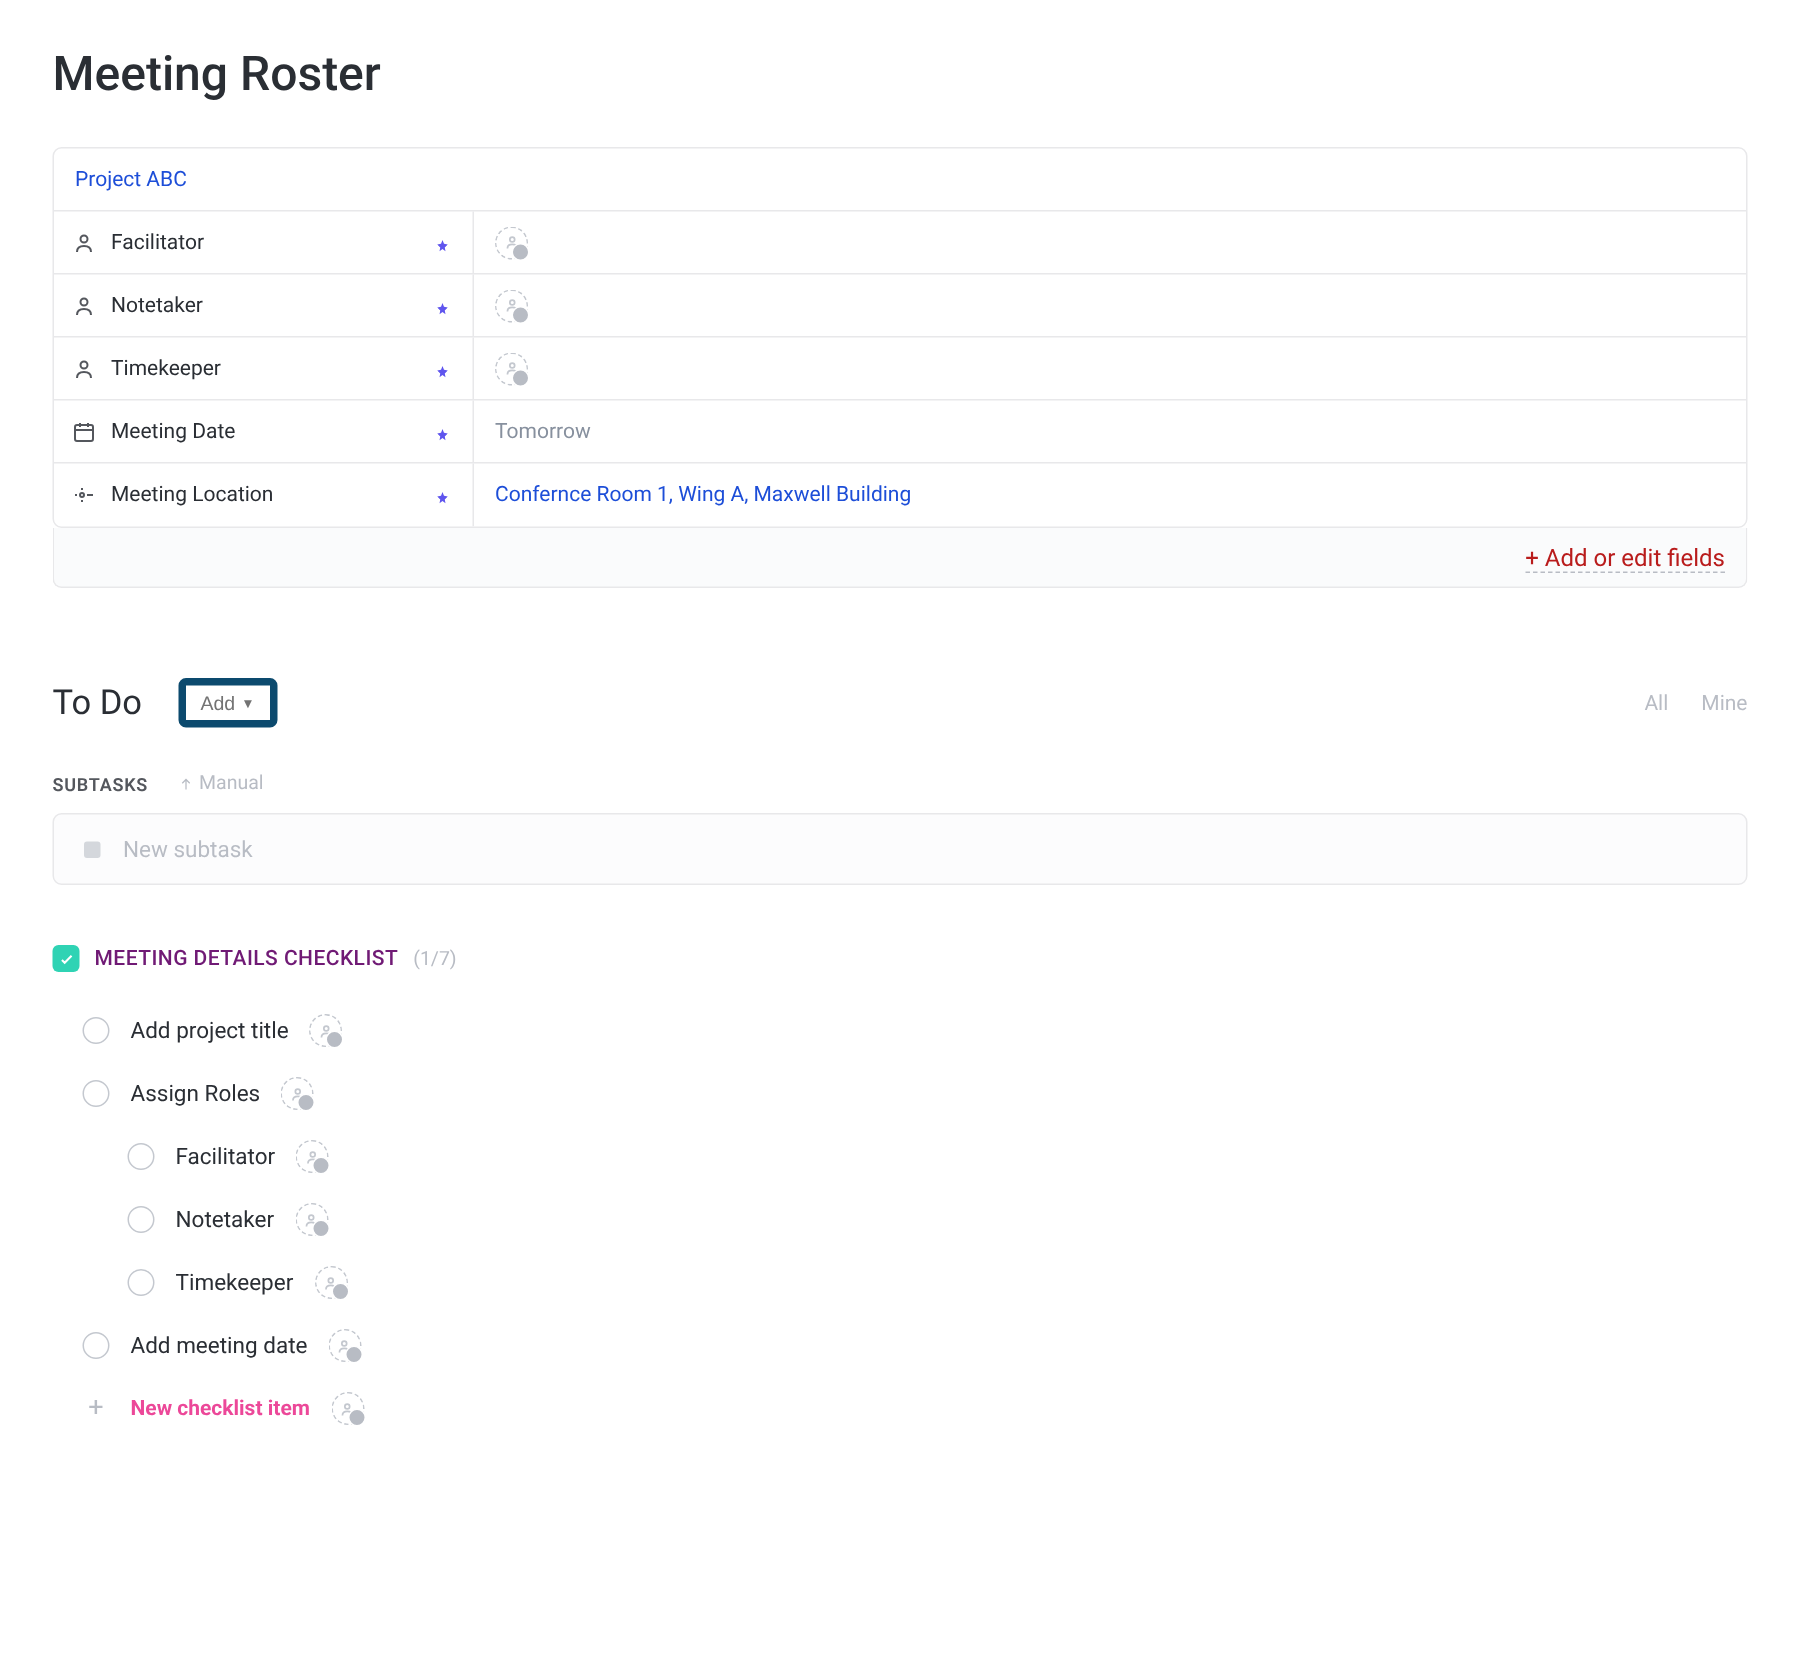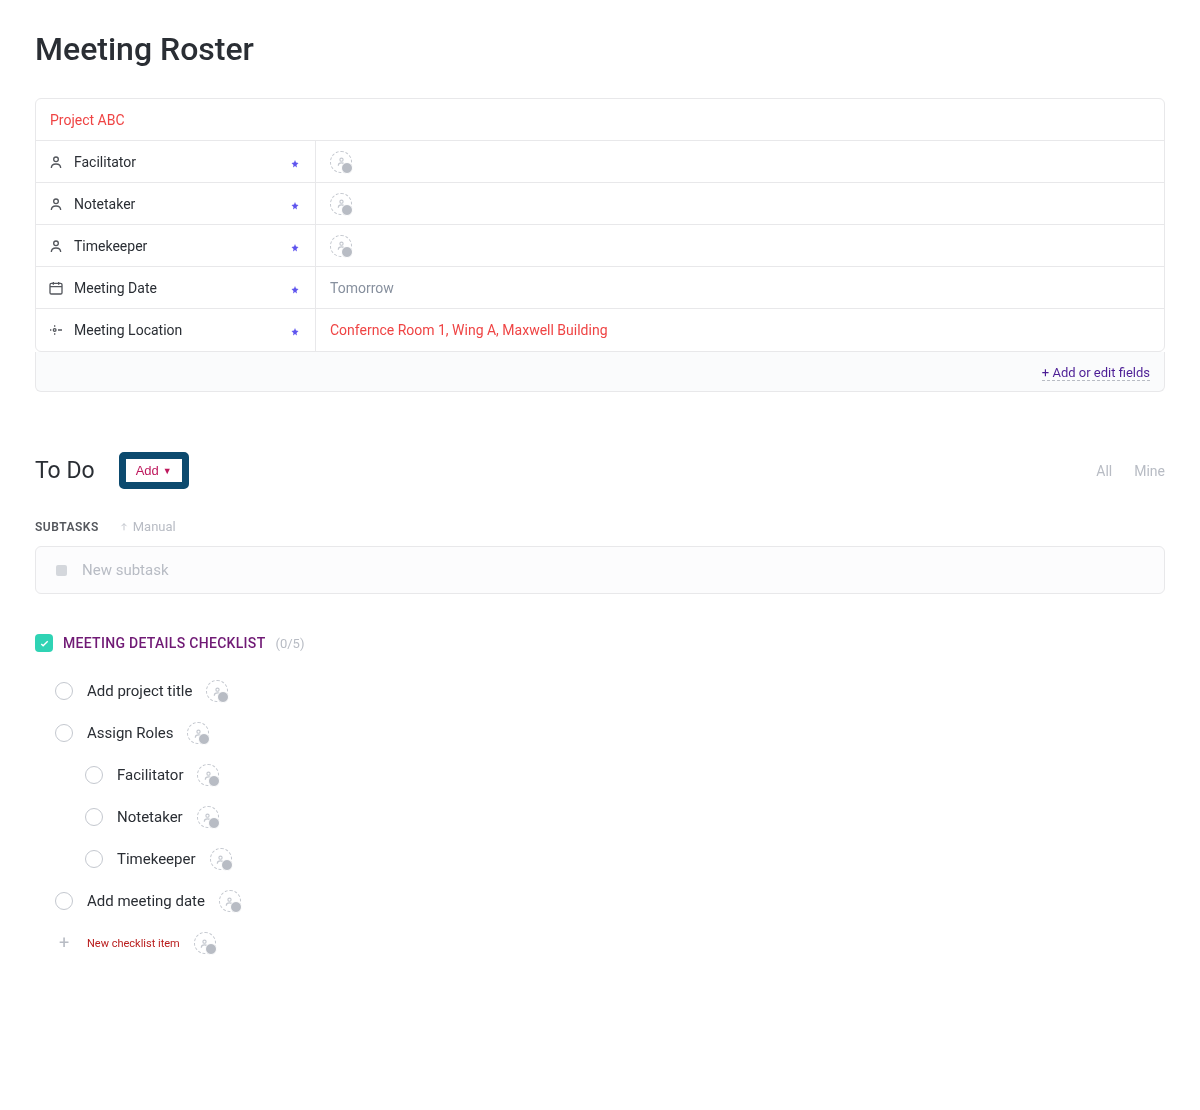--- a/index.html
+++ b/index.html
@@ -53,21 +53,21 @@
     right: 14px;
     width: 12px;
     height: 12px;
   }
   .field-value-cell {
     flex: 1;
     display: flex;
     align-items: center;
     padding: 9px 14px;
     font-size: 14px;
-    color: #ef4444;
+    color: #1d4ed8;
   }
   .field-value-cell.muted { color: #87909e; }
   .user-placeholder {
     width: 22px;
     height: 22px;
     border: 1px dashed #c4c8cf;
     border-radius: 50%;
     display: inline-flex;
     align-items: center;
     justify-content: center;
@@ -88,40 +88,40 @@
   }
   .add-fields-row {
     background: #fafbfc;
     text-align: right;
     padding: 10px 14px;
     border: 1px solid #e8e8ea;
     border-top: none;
     border-radius: 0 0 6px 6px;
   }
   .add-fields-link {
-    font-size: 13px;
-    color: #4c1d95;
+    font-size: 16px;
+    color: #b91c1c;
     border-bottom: 1px dashed #b8bcc4;
     cursor: pointer;
   }
   .todo-header {
     display: flex;
     align-items: center;
     margin-top: 60px;
     margin-bottom: 30px;
   }
   .todo-title {
     font-size: 23px;
     font-weight: 400;
     color: #2a2e34;
     margin-right: 24px;
   }
   .add-btn {
-    border: 7px solid #0c4a6e;
-    color: #be185d;
+    border: 5px solid #0c4a6e;
+    color: #737373;
     background: #fff;
     border-radius: 5px;
     padding: 4px 10px;
     font-size: 13px;
     cursor: pointer;
     display: inline-flex;
     align-items: center;
     gap: 4px;
   }
   .add-btn .caret { font-size: 9px; }
@@ -229,22 +229,23 @@
     width: 18px;
     height: 18px;
     display: flex;
     align-items: center;
     justify-content: center;
     color: #b8bcc4;
     font-size: 18px;
     line-height: 1;
   }
   .new-checklist-placeholder {
-    font-size: 11px;
-    color: #b91c1c;
+    font-size: 14px;
+    color: #ec4899;
+    font-weight: bold;
   }
 </style>
 </head>
 <body>
 
 <h1 class="page-title">Meeting Roster</h1>
 
 <div class="fields-table">
 
   <div class="field-row">
@@ -394,21 +395,21 @@
   <span class="new-subtask-placeholder">New subtask</span>
 </div>
 
 <div class="checklist-header">
   <span class="checklist-check">
     <svg viewBox="0 0 24 24" fill="none" stroke="currentColor" stroke-width="3">
         <path d="M5 13l4 4L19 7"></path>
       </svg>
   </span>
   <span class="checklist-title">MEETING DETAILS CHECKLIST</span>
-  <span class="checklist-count">(0/5)</span>
+  <span class="checklist-count">(1/7)</span>
 </div>
 
 <div class="checklist-items">
 
   <div class="checklist-item">
     <span class="check-circle"></span>
     <span class="item-label">Add project title</span>
     <span class="user-placeholder">
       <svg viewBox="0 0 24 24" fill="none" stroke="currentColor" stroke-width="2.5">
           <circle cx="12" cy="8" r="3.5"></circle>

